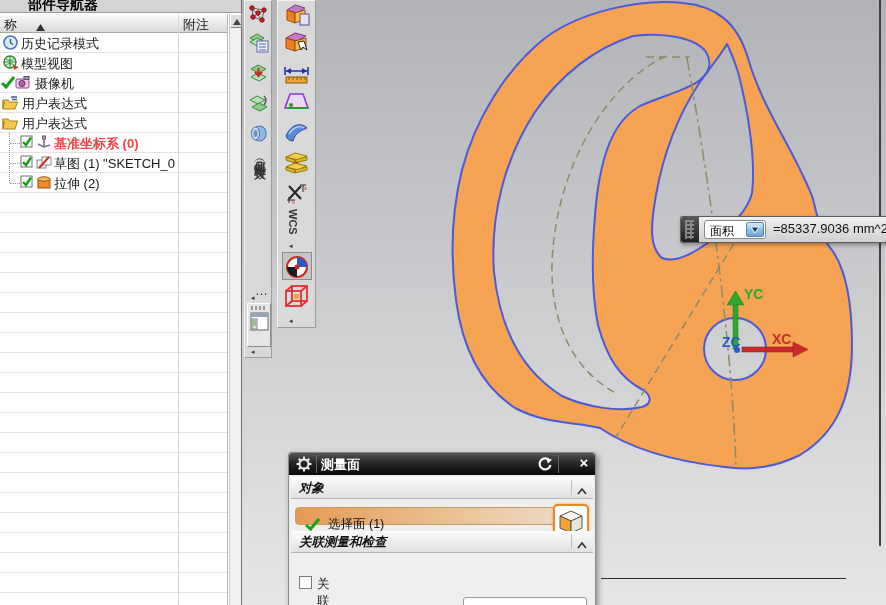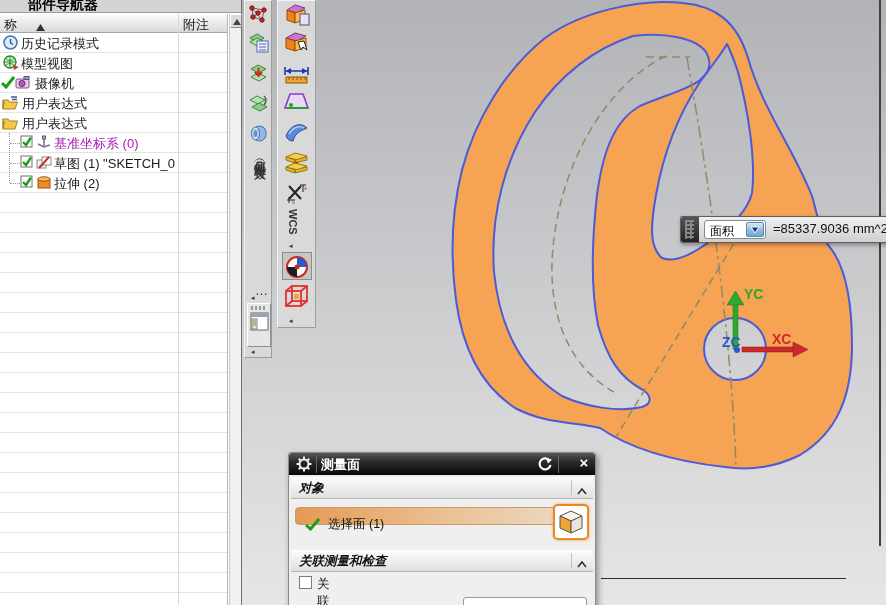--- a/index.html
+++ b/index.html
@@ -22,21 +22,21 @@
                 background:linear-gradient(#FBFBFB,#DADADA); border-bottom:1px solid #A6A6A6; }
   #nav-header .name { position:absolute; left:4px; top:2px; }
   #nav-header .note { position:absolute; left:183px; top:2px; }
   #nav-header .sort { position:absolute; left:36px; top:6px; }
   .colline1 { position:absolute; left:178px; top:14px; width:1px; height:591px; background:#D8D8D8; }
   .colline2 { position:absolute; left:227px; top:14px; width:1px; height:591px; background:#B8B8B8; }
   #nav-grid { position:absolute; left:0; top:33px; width:227px; height:572px;
               background:repeating-linear-gradient(to bottom, transparent 0 19px, #E4E4E4 19px 20px); }
   .trow { position:absolute; left:0; width:177px; height:20px; }
   .trow .lbl { position:absolute; top:2px; white-space:nowrap; }
-  .dim { color:#a21caf; }
+  .dim { color:#ef4444;font-weight:bold; }
   .ticon { position:absolute; top:2px; }
   .treev { position:absolute; left:9px; top:133px; width:1px; height:50px; border-left:1px dotted #999; }
   .treeh { position:absolute; left:10px; width:10px; height:1px; border-top:1px dotted #999; }
   
   #vsb { position:absolute; left:229px; top:14px; width:12px; height:591px; background:#F1F1F1; border-left:1px solid #C8C8C8; }
   #vsb .btn { position:absolute; left:0; top:0; width:12px; height:14px; background:#DCDCDC;
               border:1px solid #FFF; border-right-color:#8A8A8A; border-bottom-color:#8A8A8A; }
 
   
   .tstrip { position:absolute; background:#D9D9D9; border:1px solid #F2F2F2; border-right-color:#9C9C9C; border-bottom-color:#9C9C9C; }
@@ -447,21 +447,21 @@
         </svg>
       <span class="txt">选择面 (1)</span>
     </div>
     <div id="cubebtn">
       <svg width="28" height="28" style="margin:2px">
           <path d="M14 3 L25 8 L14 13 L3 8 Z" fill="#F8F4EC" stroke="#555"></path>
           <path d="M3 8 V20 L14 25 V13 Z" fill="#F2A430" stroke="#555"></path>
           <path d="M25 8 V20 L14 25 V13 Z" fill="#E8E4DC" stroke="#555"></path>
         </svg>
     </div>
-    <div class="sect" style="top:97px">
+    <div class="sect" style="top:78px">
       <span class="txt">关联测量和检查</span>
       <span class="col">
         <svg width="10" height="7">
             <path d="M1 6 L5 1 L9 6" stroke="#333" stroke-width="1.6" fill="none"></path>
           </svg></span>
     </div>
     <div id="assocrow">
       <span class="cb"></span>
       <span class="txt">关联</span>
     </div>

